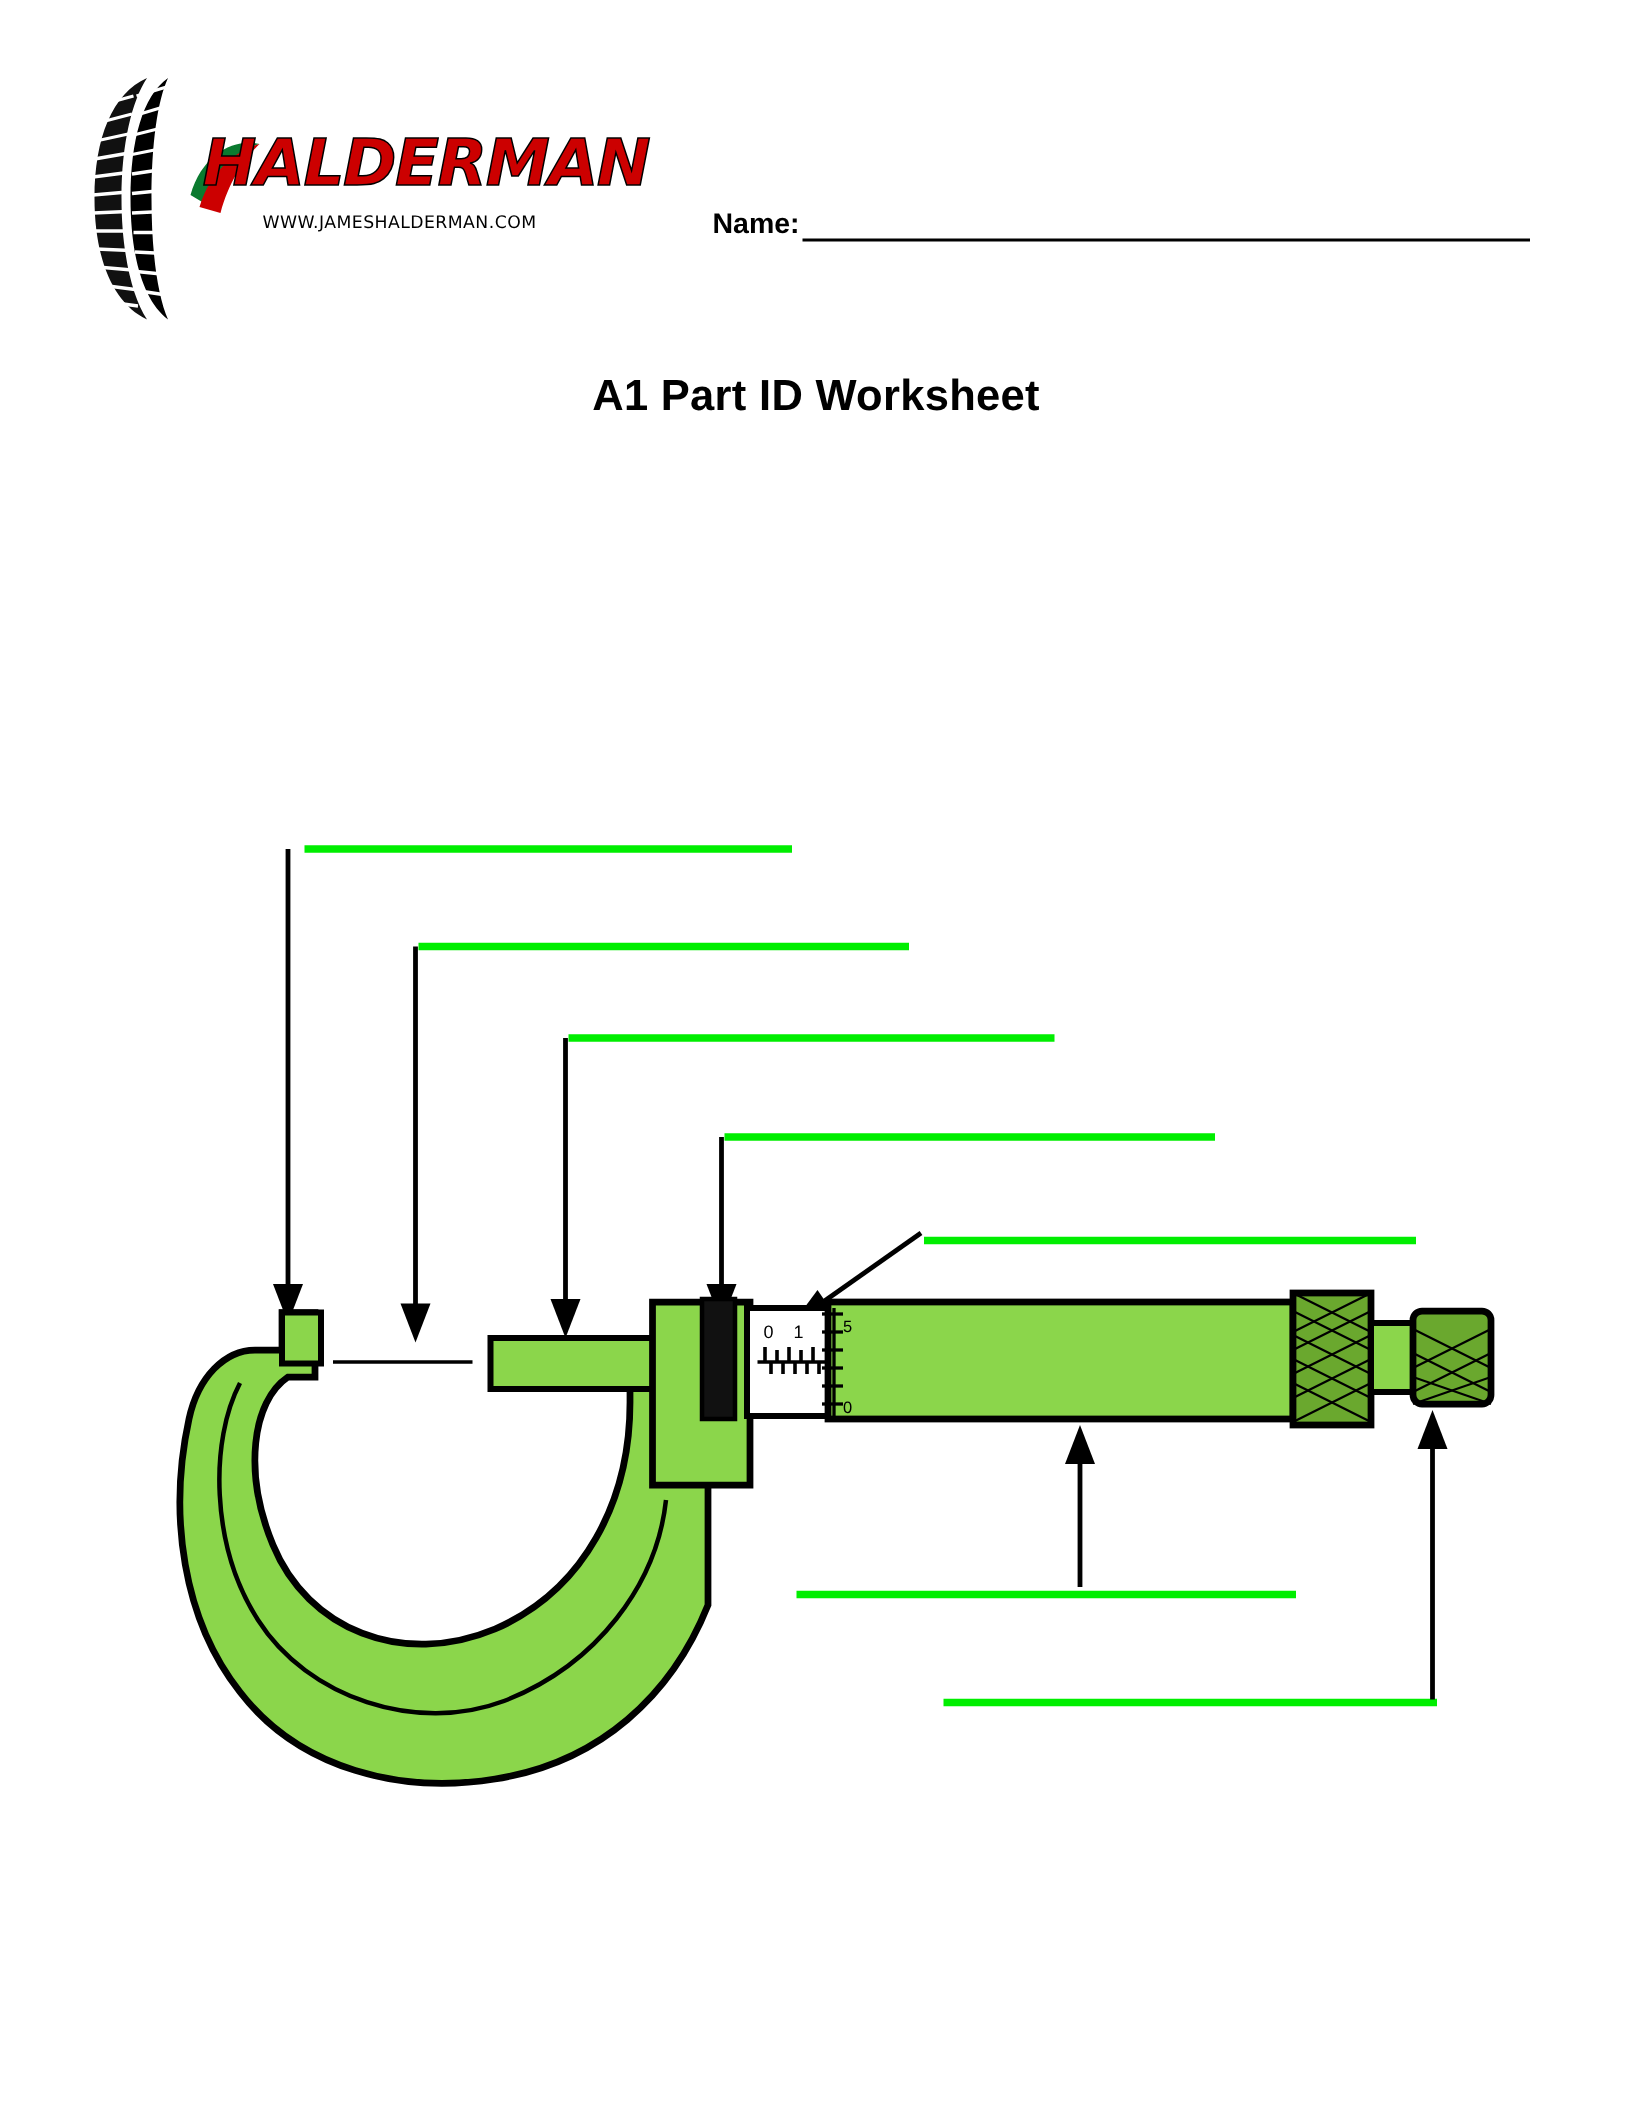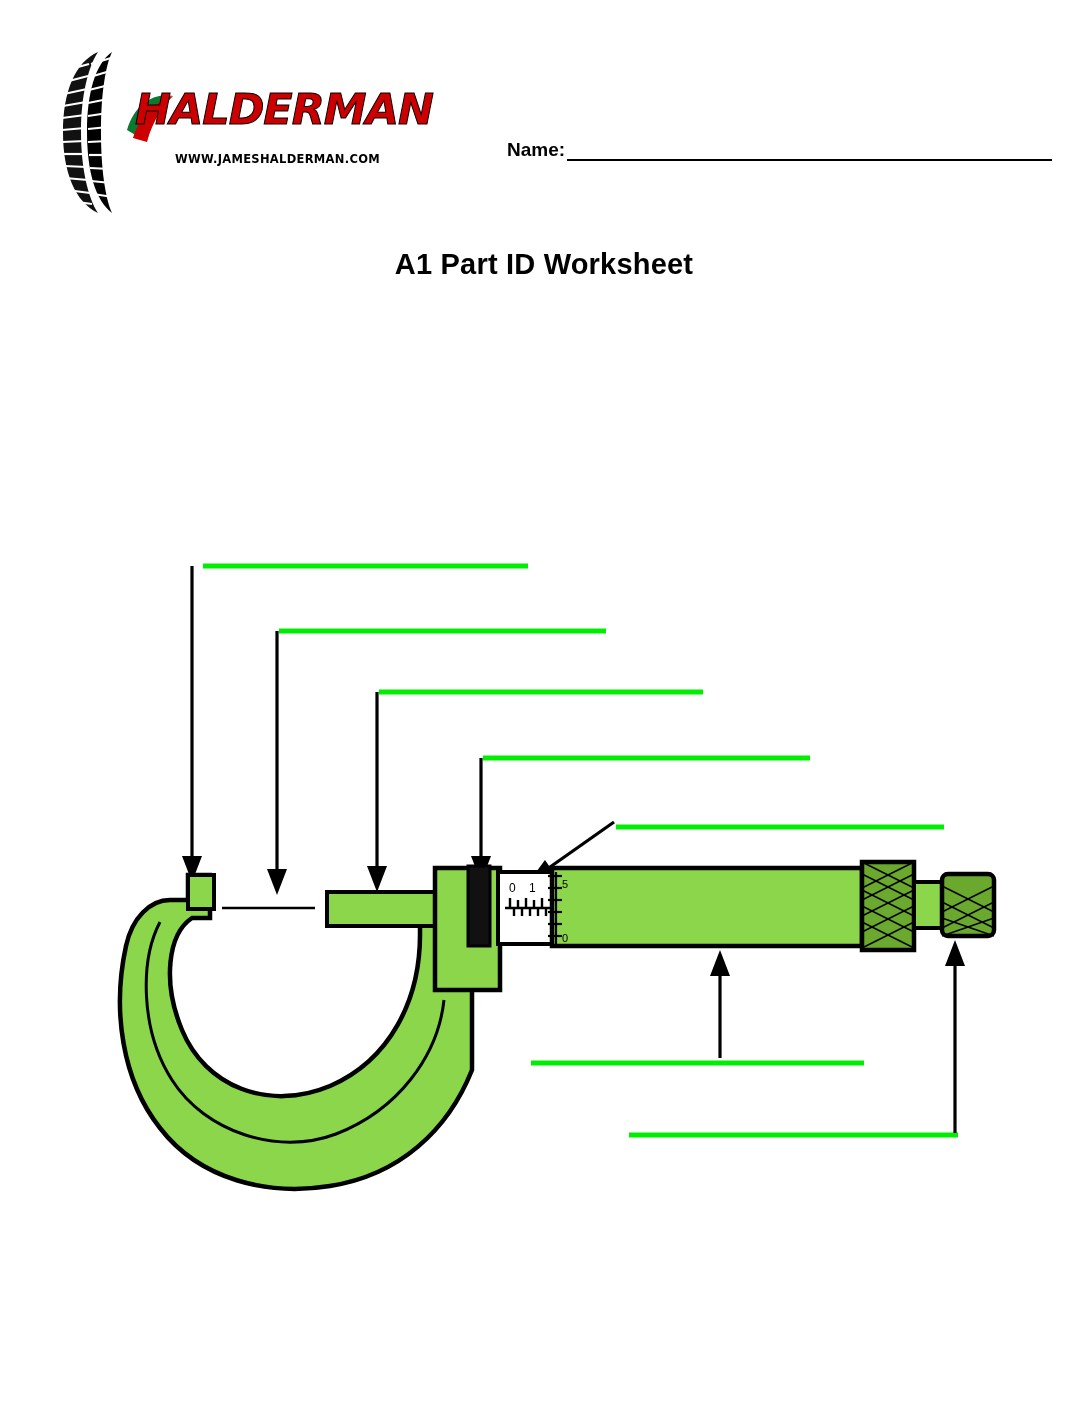--- a/index.html
+++ b/index.html
@@ -46,44 +46,43 @@
     font-weight: bold;
     font-style: italic;
     font-size: 43px;
     letter-spacing: -1px;
     color: #cc0000;
     line-height: 1;
     -webkit-text-stroke: 1px #000;
   }
   #logo-url {
     font-family: "DejaVu Sans", sans-serif;
-    font-weight: bold;
+    font-weight: normal;
     font-size: 11.5px;
     letter-spacing: 0.3px;
     color: #000000;
-    margin-top: 21px;
+    margin-top: 10px;
     margin-left: 40px;
   }
   #logo-swoosh {
     position: absolute;
     left: 68px;
     top: 40px;
     width: 52px;
     height: 54px;
   }
 
   
   #name-row {
     position: absolute;
     left: 475px;
     top: 140px;
     width: 545px;
     display: flex;
     align-items: flex-end;
-    margin-left: 32px;
   }
   #name-label {
     font-size: 19px;
     font-weight: bold;
     color: #000;
     white-space: nowrap;
     line-height: 1;
     padding-bottom: 2px;
   }
   #name-rule {

